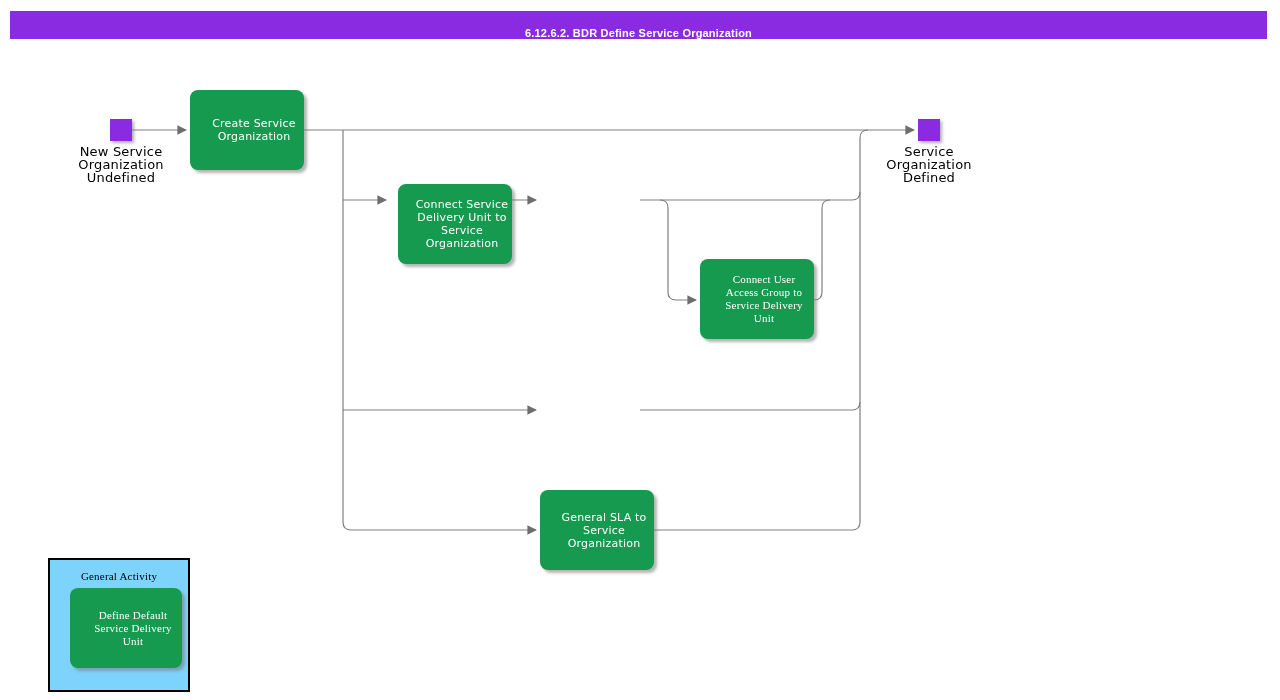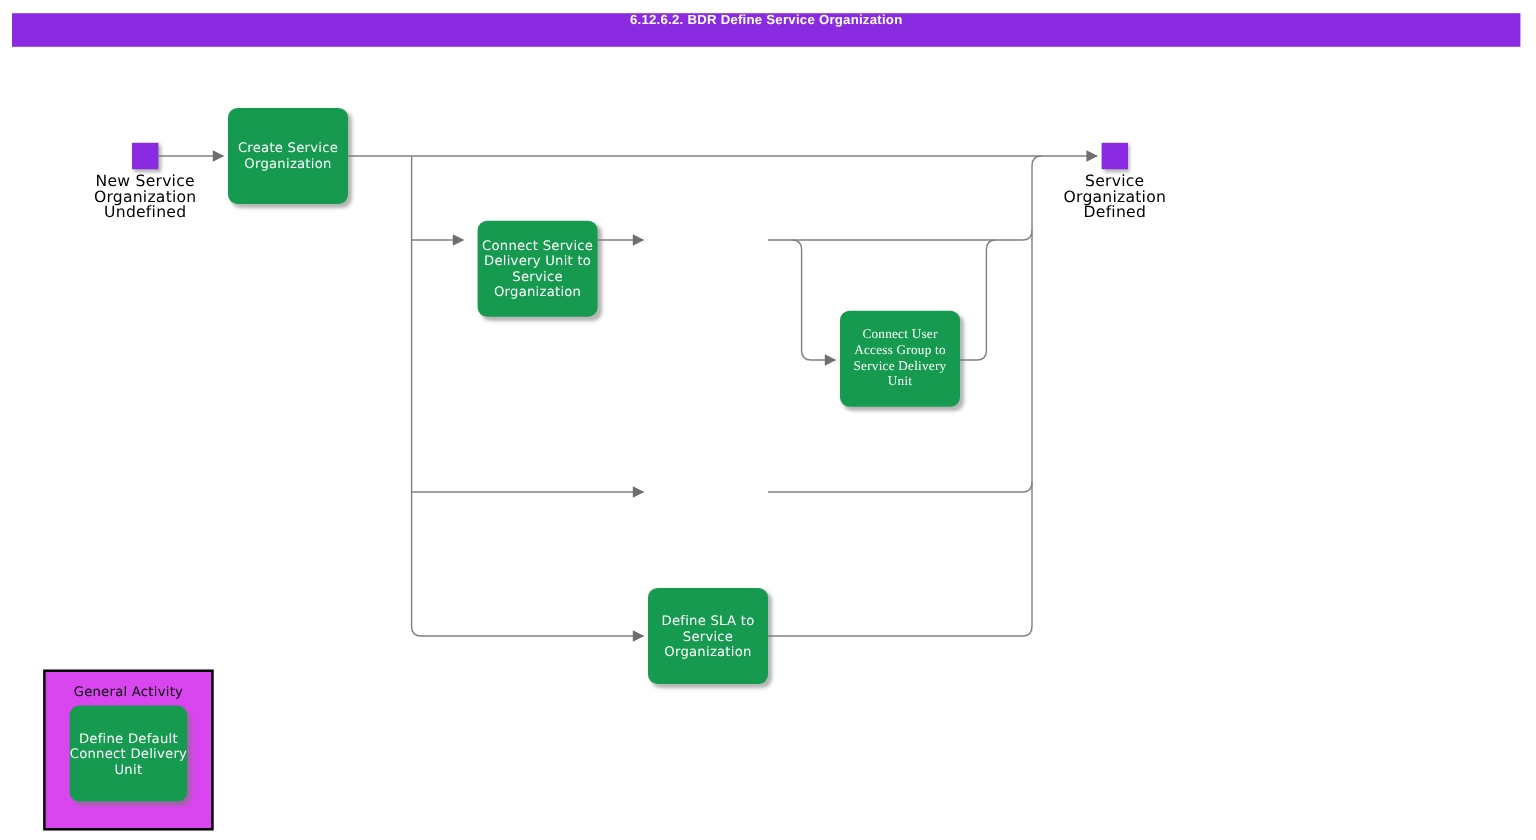--- a/index.html
+++ b/index.html
@@ -16,21 +16,21 @@
     overflow: hidden;
   }
   .titlebar {
     position: absolute;
     left: 10px;
     top: 11px;
     width: 1257px;
     height: 28px;
     background: var(--event-purple, #8a2be2);
     display: flex;
-    align-items: flex-start;
+    align-items: flex-end;
     justify-content: center;
   }
   .titlebar span {
     color: #ffffff;
     font-size: 11px;
     font-weight: bold;
     font-family: "Liberation Sans", sans-serif;
     letter-spacing: 0.2px;
   }
   svg.connectors {
@@ -46,20 +46,21 @@
     width: 100px;
     height: 80px;
     background: var(--activity-green, #169a4f);
     border-radius: 8px;
     box-shadow: 3px 3px 3px rgba(120,120,120,0.55);
     display: flex;
     align-items: center;
     justify-content: center;
     text-align: center;
     cursor: pointer;
+    padding-left: 14px;
   }
   .activity span {
     color: #ffffff;
     font-size: 11px;
     line-height: 13px;
     white-space: pre-line;
     letter-spacing: 0.2px;
   }
   .event {
     position: absolute;
@@ -74,26 +75,27 @@
     width: 140px;
     text-align: center;
     color: #000000;
     font-size: 13px;
     line-height: 13px;
     white-space: pre-line;
     letter-spacing: 0.2px;
   }
   .legend {
     position: absolute;
-    left: 36px;
+    left: 48px;
     top: 558px;
     width: 138px;
     height: 130px;
-    background: #d946ef;
+    background: #7dd3fc;
     border: 2px solid #000000;
+    font-family: Liberation Serif, serif;
   }
   .legend-title {
     position: absolute;
     left: 0;
     top: 10px;
     width: 100%;
     text-align: center;
     color: #000000;
     font-size: 11px;
     letter-spacing: 0.2px;
@@ -171,27 +173,27 @@
 
   <div class="activity" style="left:700px; top:259px;font-family:Liberation Serif, serif;">
     <span>Connect User
 Access Group to
 Service Delivery
 Unit</span>
   </div>
 
 
   <div class="activity" style="left:540px; top:490px;">
-    <span>Define SLA to
+    <span>General SLA to
 Service
 Organization</span>
   </div>
 
   <div class="legend">
     <div class="legend-title">General Activity</div>
     <div class="activity">
       <span>Define Default
-Connect Delivery
+Service Delivery
 Unit</span>
     </div>
   </div>
 
 </div>
 
 </body></html>

